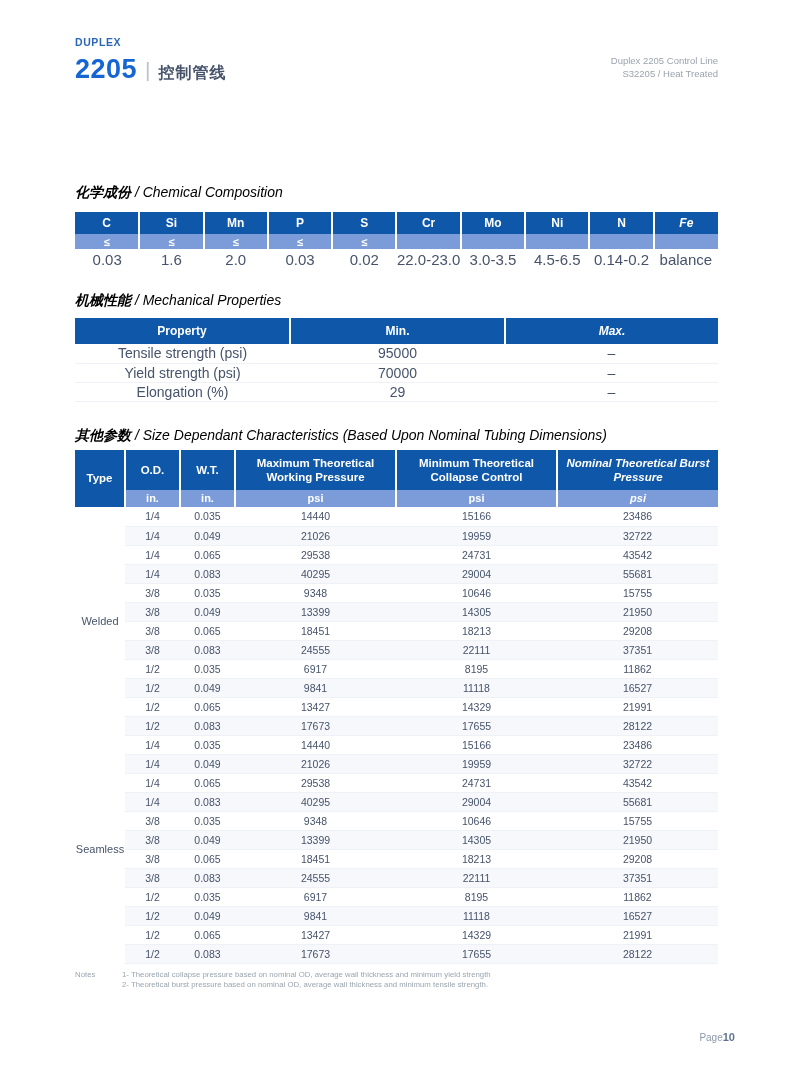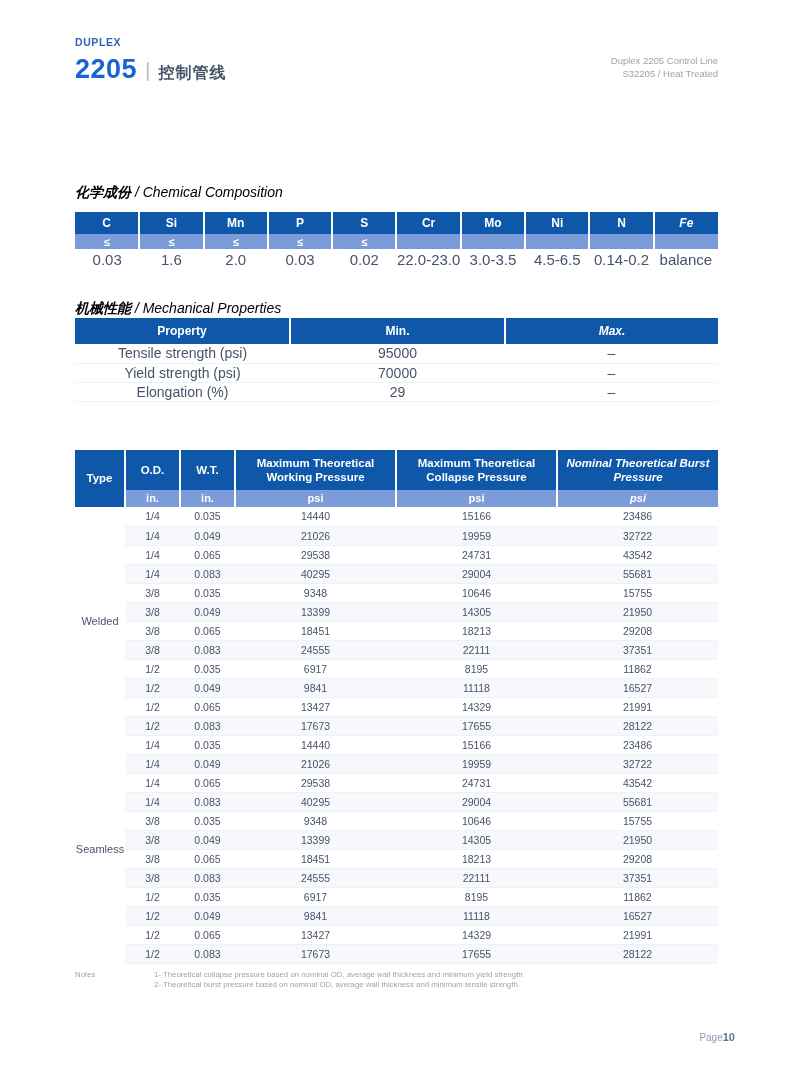--- a/index.html
+++ b/index.html
@@ -45,21 +45,21 @@
   
   .size-table thead th { font-size:11.5px; line-height:1.25; padding:2px 4px; }
   .size-table thead tr.mainrow th { height:40px; }
   .size-table thead tr.subrow th { height:17px; font-size:11px; padding:0; }
   .size-table tbody td { height:19px; font-size:10.5px; }
   .size-table tbody tr:nth-child(even) td { background:#f6f8fb; }
   .size-table td.type-cell { background:#ffffff !important; font-size:11px; color:#46546b;
                              border-bottom:none;margin-left:28px; }
 
   
-  .notes { top:970px; display:flex; font-size:7.8px; color:#9aa5b0; line-height:9.5px;gap:32px; }
+  .notes { top:970px; display:flex; font-size:7.8px; color:#9aa5b0; line-height:9.5px; }
   .notes .label { width:47px; flex:0 0 47px; }
   .notes .items { flex:1; }
 
   
   .footer { position:absolute; right:58px; top:1031px; font-size:10px; color:#8c99ab; }
   .footer .num { font-weight:bold; font-size:11px; color:#5f7390; }
 </style>
 </head>
 <body>
 
@@ -133,21 +133,21 @@
             <td>22.0-23.0</td>
             <td>3.0-3.5</td>
             <td>4.5-6.5</td>
             <td>0.14-0.2</td>
             <td>balance</td>
           </tr>
         </tbody>
       </table>
   </div>
 
-  <div class="content-x" style="top:300px;">
+  <div class="content-x" style="top:292px;">
     <div class="sec-title">
       <span class="cn">机械性能</span><span> / Mechanical Properties</span>
     </div>
   </div>
   <div class="content-x" style="top:318px;">
     <table class="mech-table" id="mech-table">
         <colgroup>
           <col style="width: 215px;">
           <col style="width: 215px;">
           <col style="width: 213px;">
@@ -172,37 +172,42 @@
           </tr>
           <tr>
             <td>Elongation (%)</td>
             <td>29</td>
             <td>–</td>
           </tr>
         </tbody>
       </table>
   </div>
 
+  <div class="content-x" style="top:427px;">
+    <div class="sec-title">
+      <span class="cn">其他参数</span><span> / Size Dependant Characteristics (Based Upon Nominal Tubing Dimensions)</span>
+    </div>
+  </div>
   <div class="content-x" style="top:450px;">
     <table class="size-table" id="size-table">
         <colgroup>
           <col style="width: 50px;">
           <col style="width: 55px;">
           <col style="width: 55px;">
           <col style="width: 161px;">
           <col style="width: 161px;">
           <col style="width: 161px;">
         </colgroup>
         <thead>
           <tr class="mainrow">
             <th rowspan="2">Type</th>
             <th>O.D.</th>
             <th>W.T.</th>
             <th>Maximum Theoretical Working Pressure</th>
-            <th>Maximum Theoretical Collapse Pressure</th>
+            <th>Minimum Theoretical Collapse Control</th>
             <th>Nominal Theoretical Burst Pressure</th>
           </tr>
           <tr class="subrow">
             <th>in.</th>
             <th>in.</th>
             <th>psi</th>
             <th>psi</th>
             <th>psi</th>
           </tr>
         </thead>

